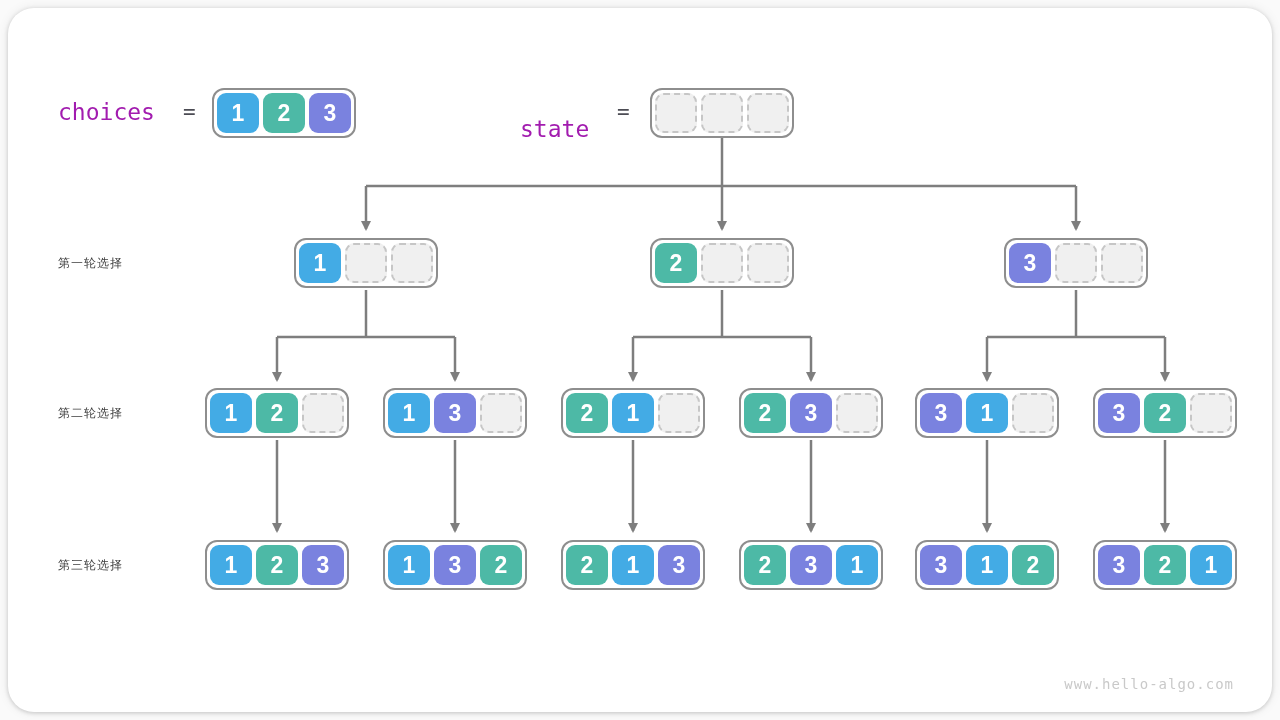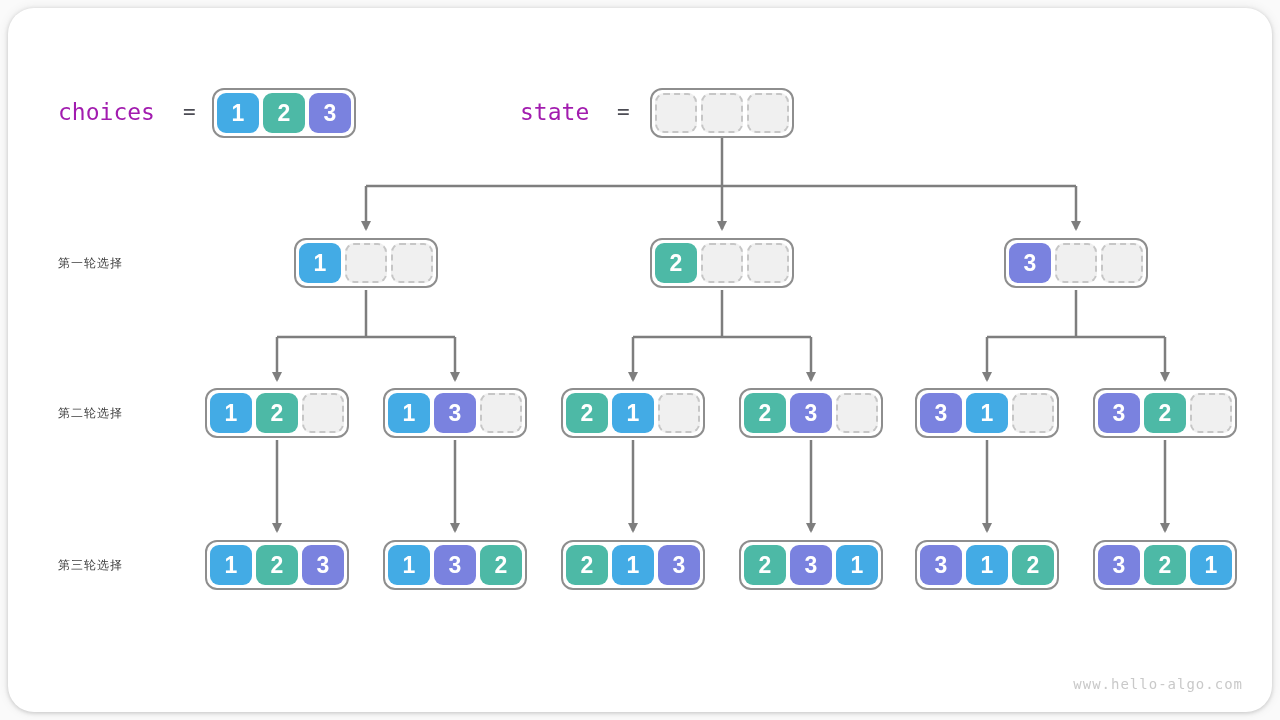--- a/index.html
+++ b/index.html
@@ -19,21 +19,21 @@
              color:#3d3d3d;white-space:nowrap;letter-spacing:1px;}
 
   .node{position:absolute;width:144px;height:50px;box-sizing:border-box;
         background:#ffffff;border:2px solid #8e8e8e;border-radius:12px;
         display:flex;align-items:center;justify-content:center;gap:4px;padding:3px;}
   .cell{width:42px;height:40px;border-radius:9px;box-sizing:border-box;
         display:flex;align-items:center;justify-content:center;
         color:#ffffff;font-weight:bold;font-size:23px;}
   .cell.empty{background:#f0f0f0;border:2px dashed #c6c6c6;}
 
-  .watermark{position:absolute;right:37px;top:676px;
+  .watermark{position:absolute;right:46px;top:676px;
              font-family:"DejaVu Sans Mono","Liberation Mono",monospace;
              font-size:14px;color:#c9c9c9;letter-spacing:1px;}
 </style>
 </head>
 <body>
 
 <div class="stage">
   <div class="card"></div>
 
   <svg class="connectors" viewBox="0 0 1280 720" fill="none" stroke="#7e7e7e" stroke-width="2.5">
@@ -70,21 +70,21 @@
   </svg>
 
   <div class="var-label" style="left:58px;top:88px">choices</div>
   <div class="var-label eq" style="left:183px;top:88px">=</div>
   <div class="node" style="left:212px;top:88px">
       <span class="cell" style="background: rgb(67, 171, 229);">1</span>
       <span class="cell" style="background: rgb(77, 185, 166);">2</span>
       <span class="cell" style="background: rgb(122, 130, 223);">3</span>
     </div>
 
-  <div class="var-label" style="left:520px;top:88px">state</div>
+  <div class="var-label" style="left:520px;top:105px">state</div>
   <div class="var-label eq" style="left:617px;top:88px">=</div>
   <div class="node" style="left:650px;top:88px">
       <span class="cell empty"></span>
       <span class="cell empty"></span>
       <span class="cell empty"></span>
     </div>
 
   <div class="row-label" style="left:58px;top:238px">第一轮选择</div>
   <div class="row-label" style="left:58px;top:540px">第三轮选择</div>
   <div class="row-label" style="left:58px;top:388px">第二轮选择</div>

